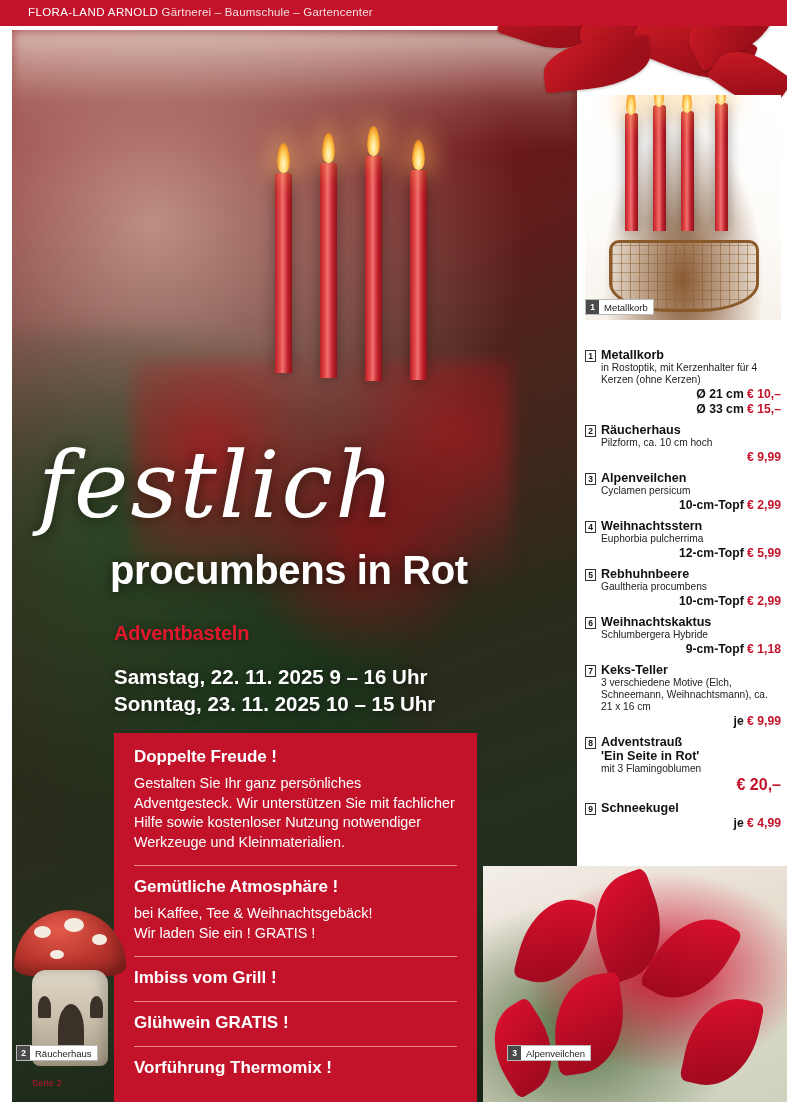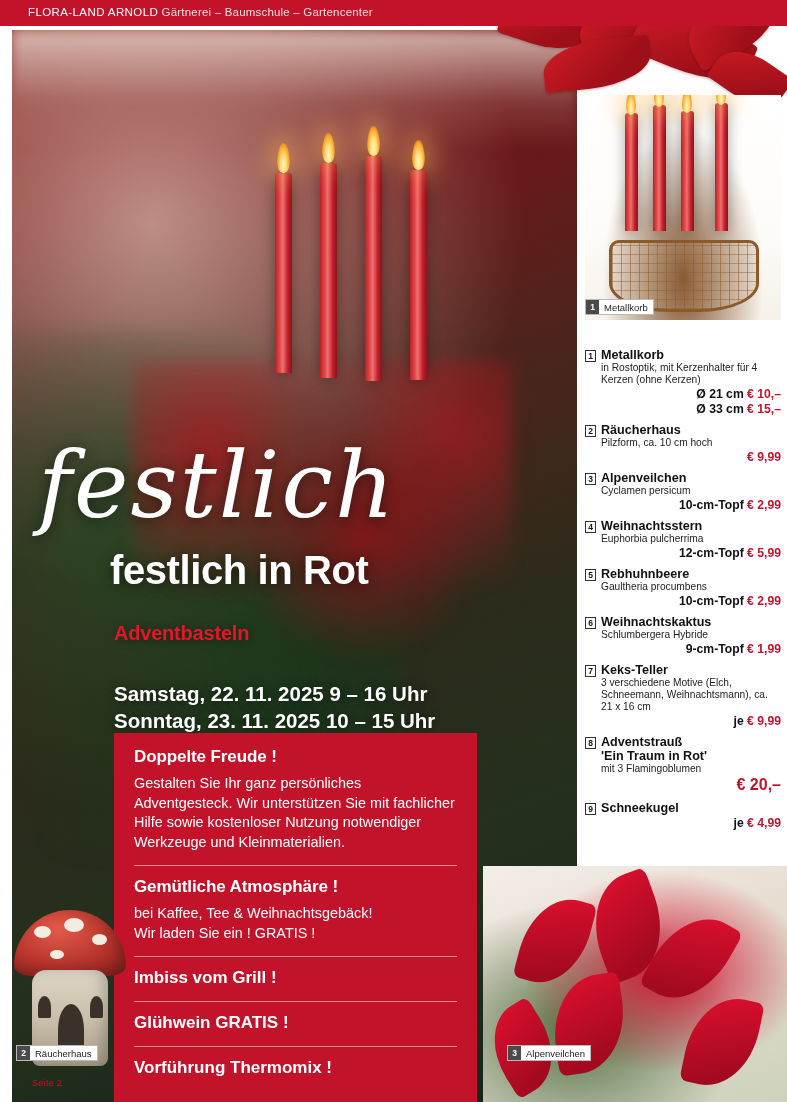--- a/index.html
+++ b/index.html
@@ -111,21 +111,21 @@
     left: 114px; top: 622px;
     color: #e2172c;
     font-size: 20px;
     font-weight: bold;
     letter-spacing: -0.2px;
     text-shadow: 0 1px 8px rgba(0,0,0,0.45);
     z-index: 14;
   }
   .dates {
     position: absolute;
-    left: 114px; top: 680px;
+    left: 114px; top: 663px;
     color: #ffffff;
     font-size: 20.5px;
     font-weight: bold;
     line-height: 27px;
     text-shadow: 0 1px 9px rgba(0,0,0,0.55);
     z-index: 14;
   }
 
   
   .redbox {
@@ -348,21 +348,21 @@
   <div class="flame" style="left:265px; top:113px;"></div>
   <div class="candle" style="left:308px; top:133px; height:215px;"></div>
   <div class="flame" style="left:310px; top:103px;"></div>
   <div class="candle" style="left:353px; top:126px; height:225px;"></div>
   <div class="flame" style="left:355px; top:96px;"></div>
   <div class="candle" style="left:398px; top:140px; height:210px;"></div>
   <div class="flame" style="left:400px; top:110px;"></div>
 </div>
 
 <div class="script-word">festlich</div>
-<div class="headline">festlich in Rot</div>
+<div class="headline">procumbens in Rot</div>
 <div class="sub-red">Adventbasteln</div>
 <div class="dates">
   <div>Samstag, 22. 11. 2025 9 – 16 Uhr</div>
   <div>Sonntag, 23. 11. 2025 10 – 15 Uhr</div>
 </div>
 
 <div class="redbox">
   <h3>Doppelte Freude !</h3>
   <p>Gestalten Sie Ihr ganz persönliches Adventgesteck. Wir unterstützen Sie mit fachlicher Hilfe sowie kostenloser Nutzung notwendiger Werkzeuge und Kleinmaterialien.</p>
   <hr>
@@ -452,39 +452,39 @@
     <div class="pl-desc">Gaultheria procumbens</div>
     <div class="pl-price">10-cm-Topf <span class="eur">€ 2,99</span></div>
   </div>
 
   <div class="pl-item">
     <div class="pl-head">
       <span class="pl-num">6</span>
       <span>Weihnachtskaktus</span>
     </div>
     <div class="pl-desc">Schlumbergera Hybride</div>
-    <div class="pl-price">9-cm-Topf <span class="eur">€ 1,99</span></div>
+    <div class="pl-price">9-cm-Topf <span class="eur">€ 1,18</span></div>
   </div>
 
   <div class="pl-item">
     <div class="pl-head">
       <span class="pl-num">7</span>
       <span>Keks-Teller</span>
     </div>
     <div class="pl-desc">3 verschiedene Motive (Elch, Schneemann, Weihnachtsmann), ca. 21 x 16 cm</div>
     <div class="pl-price">je <span class="eur">€ 9,99</span></div>
   </div>
 
   <div class="pl-item">
     <div class="pl-head">
       <span class="pl-num">8</span>
       <span>Adventstrauß</span>
     </div>
     <div class="pl-head" style="margin-left:16px;">
-      <span>'Ein Traum in Rot'</span>
+      <span>'Ein Seite in Rot'</span>
     </div>
     <div class="pl-desc">mit 3 Flamingoblumen</div>
     <div class="pl-price big"><span class="eur">€ 20,–</span></div>
   </div>
 
   <div class="pl-item">
     <div class="pl-head">
       <span class="pl-num">9</span>
       <span>Schneekugel</span>
     </div>

